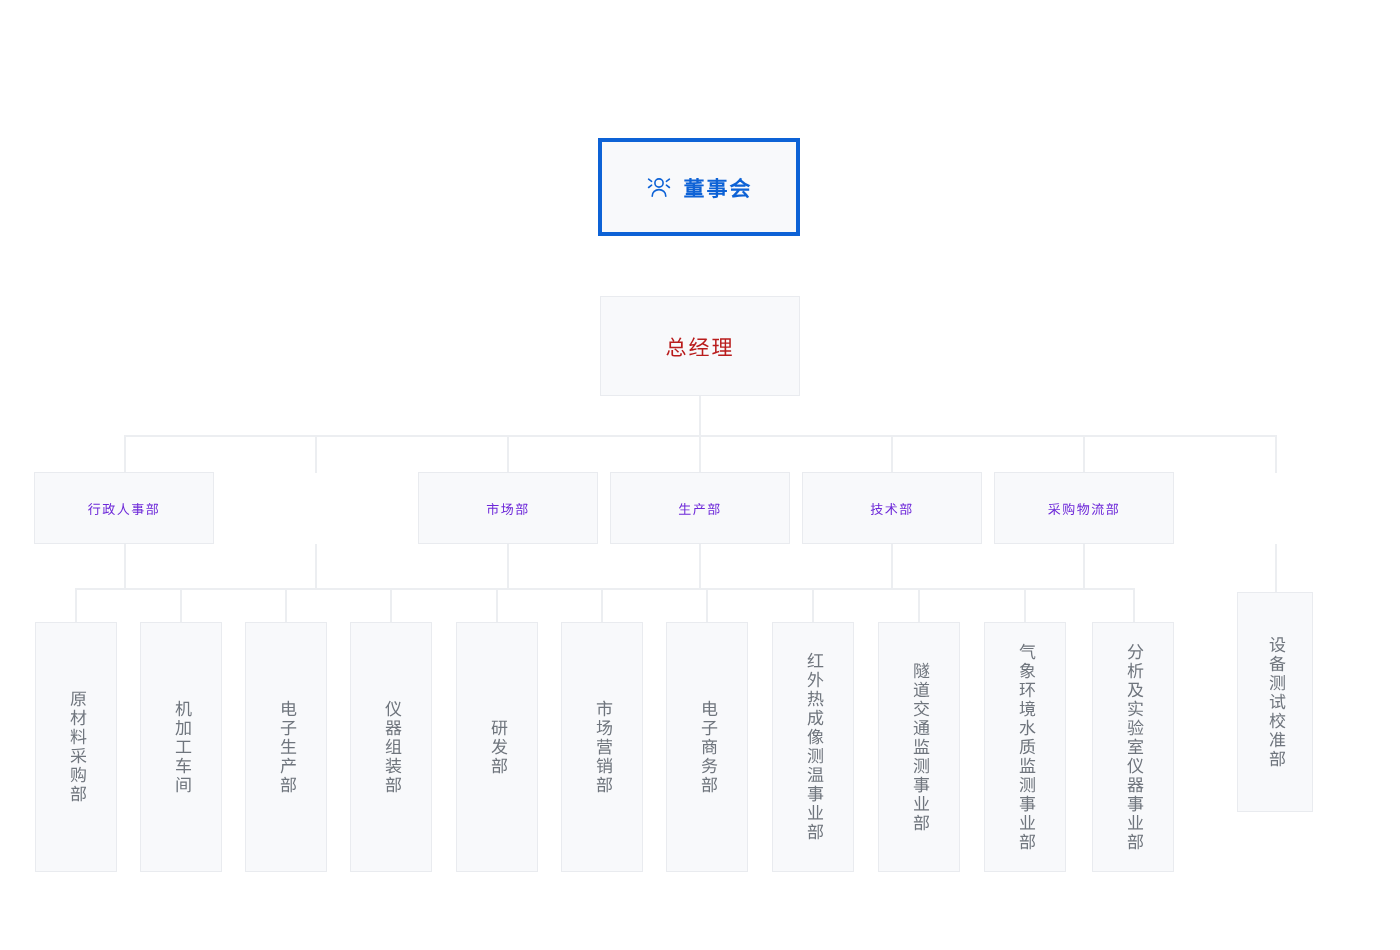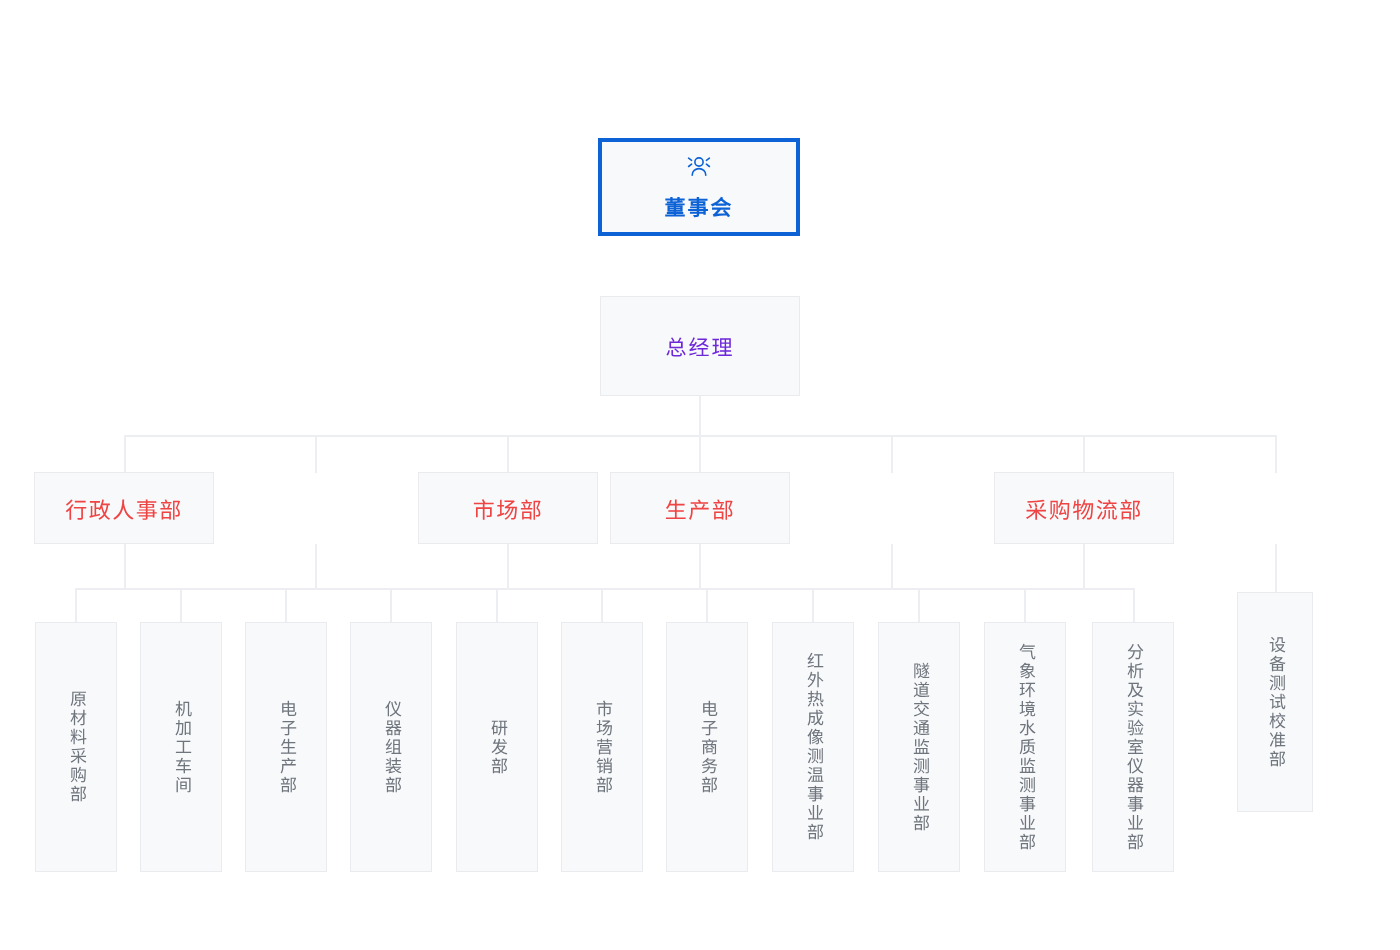--- a/index.html
+++ b/index.html
@@ -44,48 +44,47 @@
     background: #f8f9fb;
     color: #0d62d6;
     font-size: 21px;
     font-weight: 600;
     letter-spacing: 2px;
   }
   .node-root .root-inner {
     display: flex;
     align-items: center;
     gap: 12px;
-    flex-direction: column;
   }
   .users-icon {
     display: inline-block;
     width: 26px;
     height: 26px;
     line-height: 0;
   }
 
   
   .node-gm {
     left: 600px;
     top: 296px;
     width: 200px;
     height: 100px;
     font-size: 21px;
     letter-spacing: 2px;
-    color: #6d28d9;
+    color: #b91c1c;
   }
 
   
   .node-dept {
     top: 472px;
     width: 180px;
     height: 72px;
-    font-size: 22px;
+    font-size: 13px;
     letter-spacing: 1.5px;
-    color: #ef4444;
+    color: #6d28d9;
   }
 
   
   .node-unit {
     top: 622px;
     width: 82px;
     height: 250px;
     font-size: 17px;
     color: #6f757d;
     letter-spacing: 2px;
@@ -152,20 +151,23 @@
 
   <div class="node node-dept" style="left:34px;">
     <span>行政人事部</span>
   </div>
   <div class="node node-dept" style="left:418px;">
     <span>市场部</span>
   </div>
   <div class="node node-dept" style="left:610px;">
     <span>生产部</span>
   </div>
+  <div class="node node-dept" style="left:802px;">
+    <span>技术部</span>
+  </div>
   <div class="node node-dept" style="left:994px;">
     <span>采购物流部</span>
   </div>
 
   <div class="line line-v" style="left:124px; top:544px; height:45px;"></div>
   <div class="line line-v" style="left:315px; top:544px; height:45px;"></div>
   <div class="line line-v" style="left:507px; top:544px; height:45px;"></div>
   <div class="line line-v" style="left:699px; top:544px; height:45px;"></div>
   <div class="line line-v" style="left:891px; top:544px; height:45px;"></div>
   <div class="line line-v" style="left:1083px; top:544px; height:45px;"></div>

